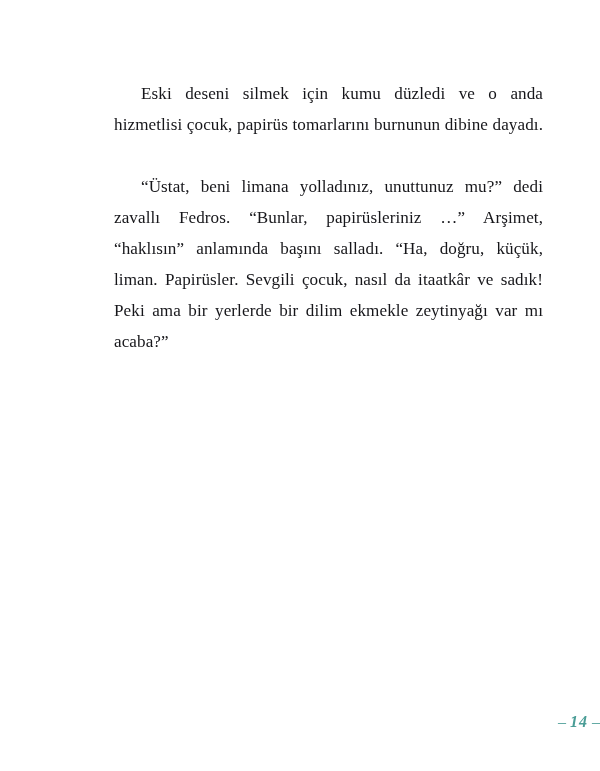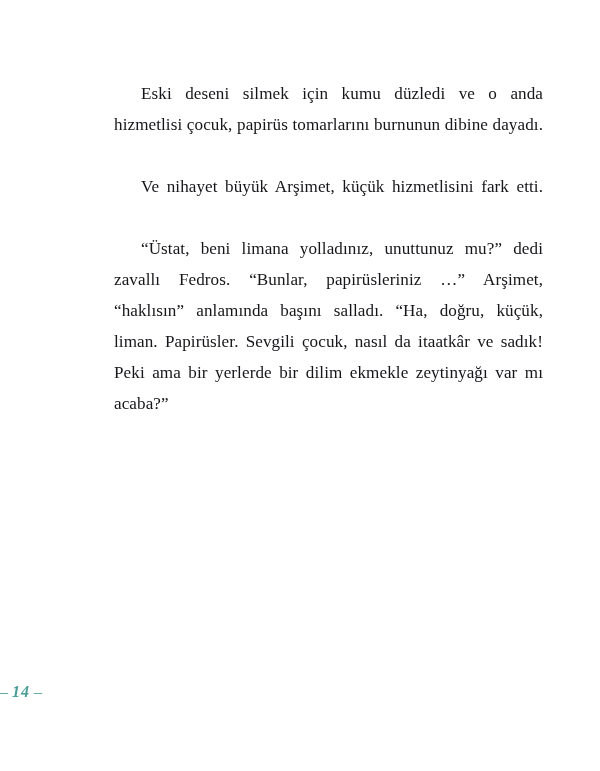--- a/index.html
+++ b/index.html
@@ -47,25 +47,25 @@
   .para::after {
     content: "";
     display: inline-block;
     width: 100%;
   }
 
   .footer {
     position: absolute;
     left: 0;
     right: 0;
-    top: 678px;
+    top: 708px;
     height: 28px;
     display: flex;
     align-items: center;
-    justify-content: flex-start;
+    justify-content: flex-end;
   }
 
   .page-number {
     font-family: "Liberation Serif", "DejaVu Serif", serif;
     font-style: italic;
     font-weight: 700;
     font-size: 16px;
     letter-spacing: 0.06em;
     color: #4a9d96;
     white-space: pre;
@@ -76,21 +76,20 @@
     letter-spacing: 0;
   }
 </style>
 </head>
 <body>
 
 <div class="page">
 
   <div class="text-block">
     <p class="para">Eski deseni silmek için kumu düzledi ve o anda hizmetlisi çocuk, papirüs tomarlarını burnunun dibine dayadı.</p>
-    <p class="para">Ve nihayet büyük Arşimet, küçük hizmetlisini fark etti.</p>
     <p class="para">“Üstat, beni limana yolladınız, unuttunuz mu?” dedi zavallı Fedros. “Bunlar, papirüsleriniz …” Arşimet, “haklısın” anlamında başını salladı. “Ha, doğru, küçük, liman. Papirüsler. Sevgili çocuk, nasıl da itaatkâr ve sadık! Peki ama bir yerlerde bir dilim ekmekle zeytinyağı var mı acaba?”</p>
   </div>
 
   <div class="footer">
     <span class="page-number"><span class="dash">– </span><span>14</span><span class="dash"> –</span></span>
   </div>
 
 </div>
 
 </body></html>

